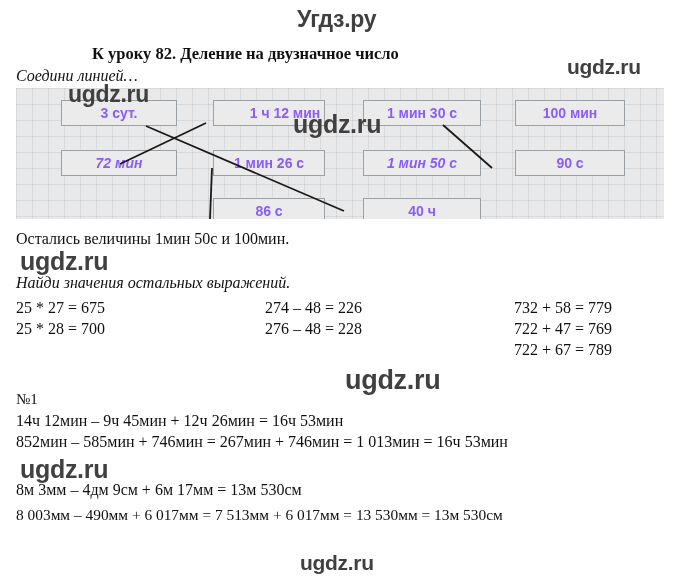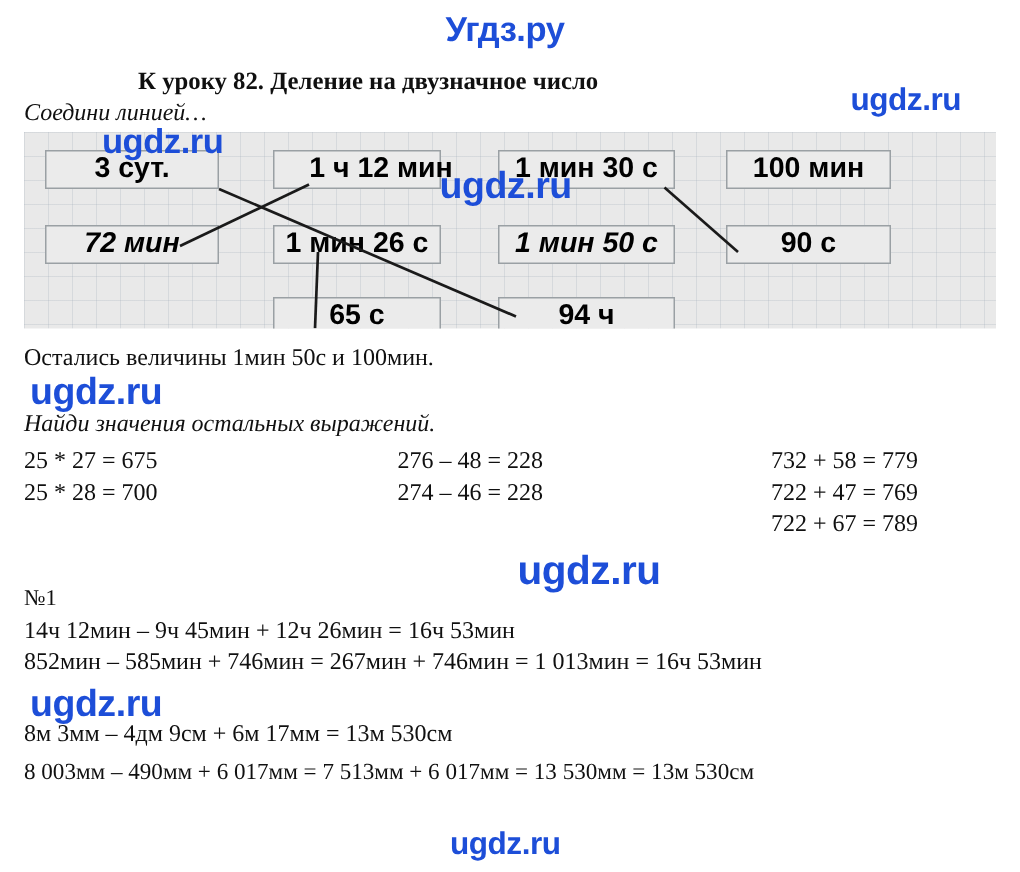--- a/index.html
+++ b/index.html
@@ -14,21 +14,21 @@
     color: #101010;
     position: relative;
     overflow: hidden;
   }
 
   
   .wm {
     position: absolute;
     font-family: "Liberation Sans", sans-serif;
     font-weight: bold;
-    color: #1d4ed8;
+    color: #404040;
     white-space: nowrap;
     letter-spacing: -0.3px;
     z-index: 40;
     pointer-events: none;
   }
 
   
   .page-title {
     position: absolute;
     left: 92px;
@@ -67,29 +67,30 @@
       linear-gradient(to right, rgba(170,180,190,.30) 1px, transparent 1px),
       linear-gradient(to bottom, rgba(170,180,190,.30) 1px, transparent 1px);
     background-size: 16px 16px;
     pointer-events:none;
   }
   .node {
     position: absolute;
     box-sizing: border-box;
     border: 1.6px solid #9aa0a4;
     background: #ebebeb;
-    color: #000000;
+    color: #8b5cf6;
     font-family: "Liberation Sans", sans-serif;
     font-weight: bold;
-    font-size: 19px;
+    font-size: 14px;
     display: flex;
     align-items: center;
     justify-content: center;
     white-space: nowrap;
     z-index: 5;
+    margin-left: 31px;
   }
   .connectors {
     position: absolute;
     left: 0; top: 0;
     width: 648px; height: 131px;
     z-index: 8;
     pointer-events: none;
   }
 
   
@@ -160,39 +161,39 @@
       <div class="node" style="left: 166px; top: 62px; width: 112px; height: 26px;">
         <span>1 мин  26 с</span>
       </div>
       <div class="node" style="left: 316px; top: 62px; width: 118px; height: 26px; font-style: italic;">
         <span>1 мин  50 с</span>
       </div>
       <div class="node" style="left: 468px; top: 62px; width: 110px; height: 26px;">
         <span>90 с</span>
       </div>
       <div class="node" style="left: 166px; top: 110px; width: 112px; height: 26px;">
-        <span>65 с</span>
+        <span>86 с</span>
       </div>
       <div class="node" style="left: 316px; top: 110px; width: 118px; height: 26px;">
-        <span>94 ч</span>
+        <span>40 ч</span>
       </div>
     </div>
 </div>
 
 <div class="line" id="remaining-line">Остались величины 1мин 50с и 100мин.</div>
 
 <div class="instruction-italic" id="find-instruction">Найди значения остальных выражений.</div>
 
 <div class="col" id="col-1">
     <div>25 * 27 = 675</div>
     <div>25 * 28 = 700</div>
   </div>
 <div class="col" id="col-2">
+    <div>274 – 48 = 226</div>
     <div>276 – 48 = 228</div>
-    <div>274 – 46 = 228</div>
   </div>
 <div class="col" id="col-3">
     <div>732 + 58 = 779</div>
     <div>722 + 47 = 769</div>
     <div>722 + 67 = 789</div>
   </div>
 
 <div class="line" id="task-number">№1</div>
 <div class="line" id="eq-a1">14ч 12мин – 9ч 45мин + 12ч 26мин = 16ч 53мин</div>
 <div class="line" id="eq-a2">852мин – 585мин + 746мин = 267мин + 746мин = 1 013мин = 16ч 53мин</div>

